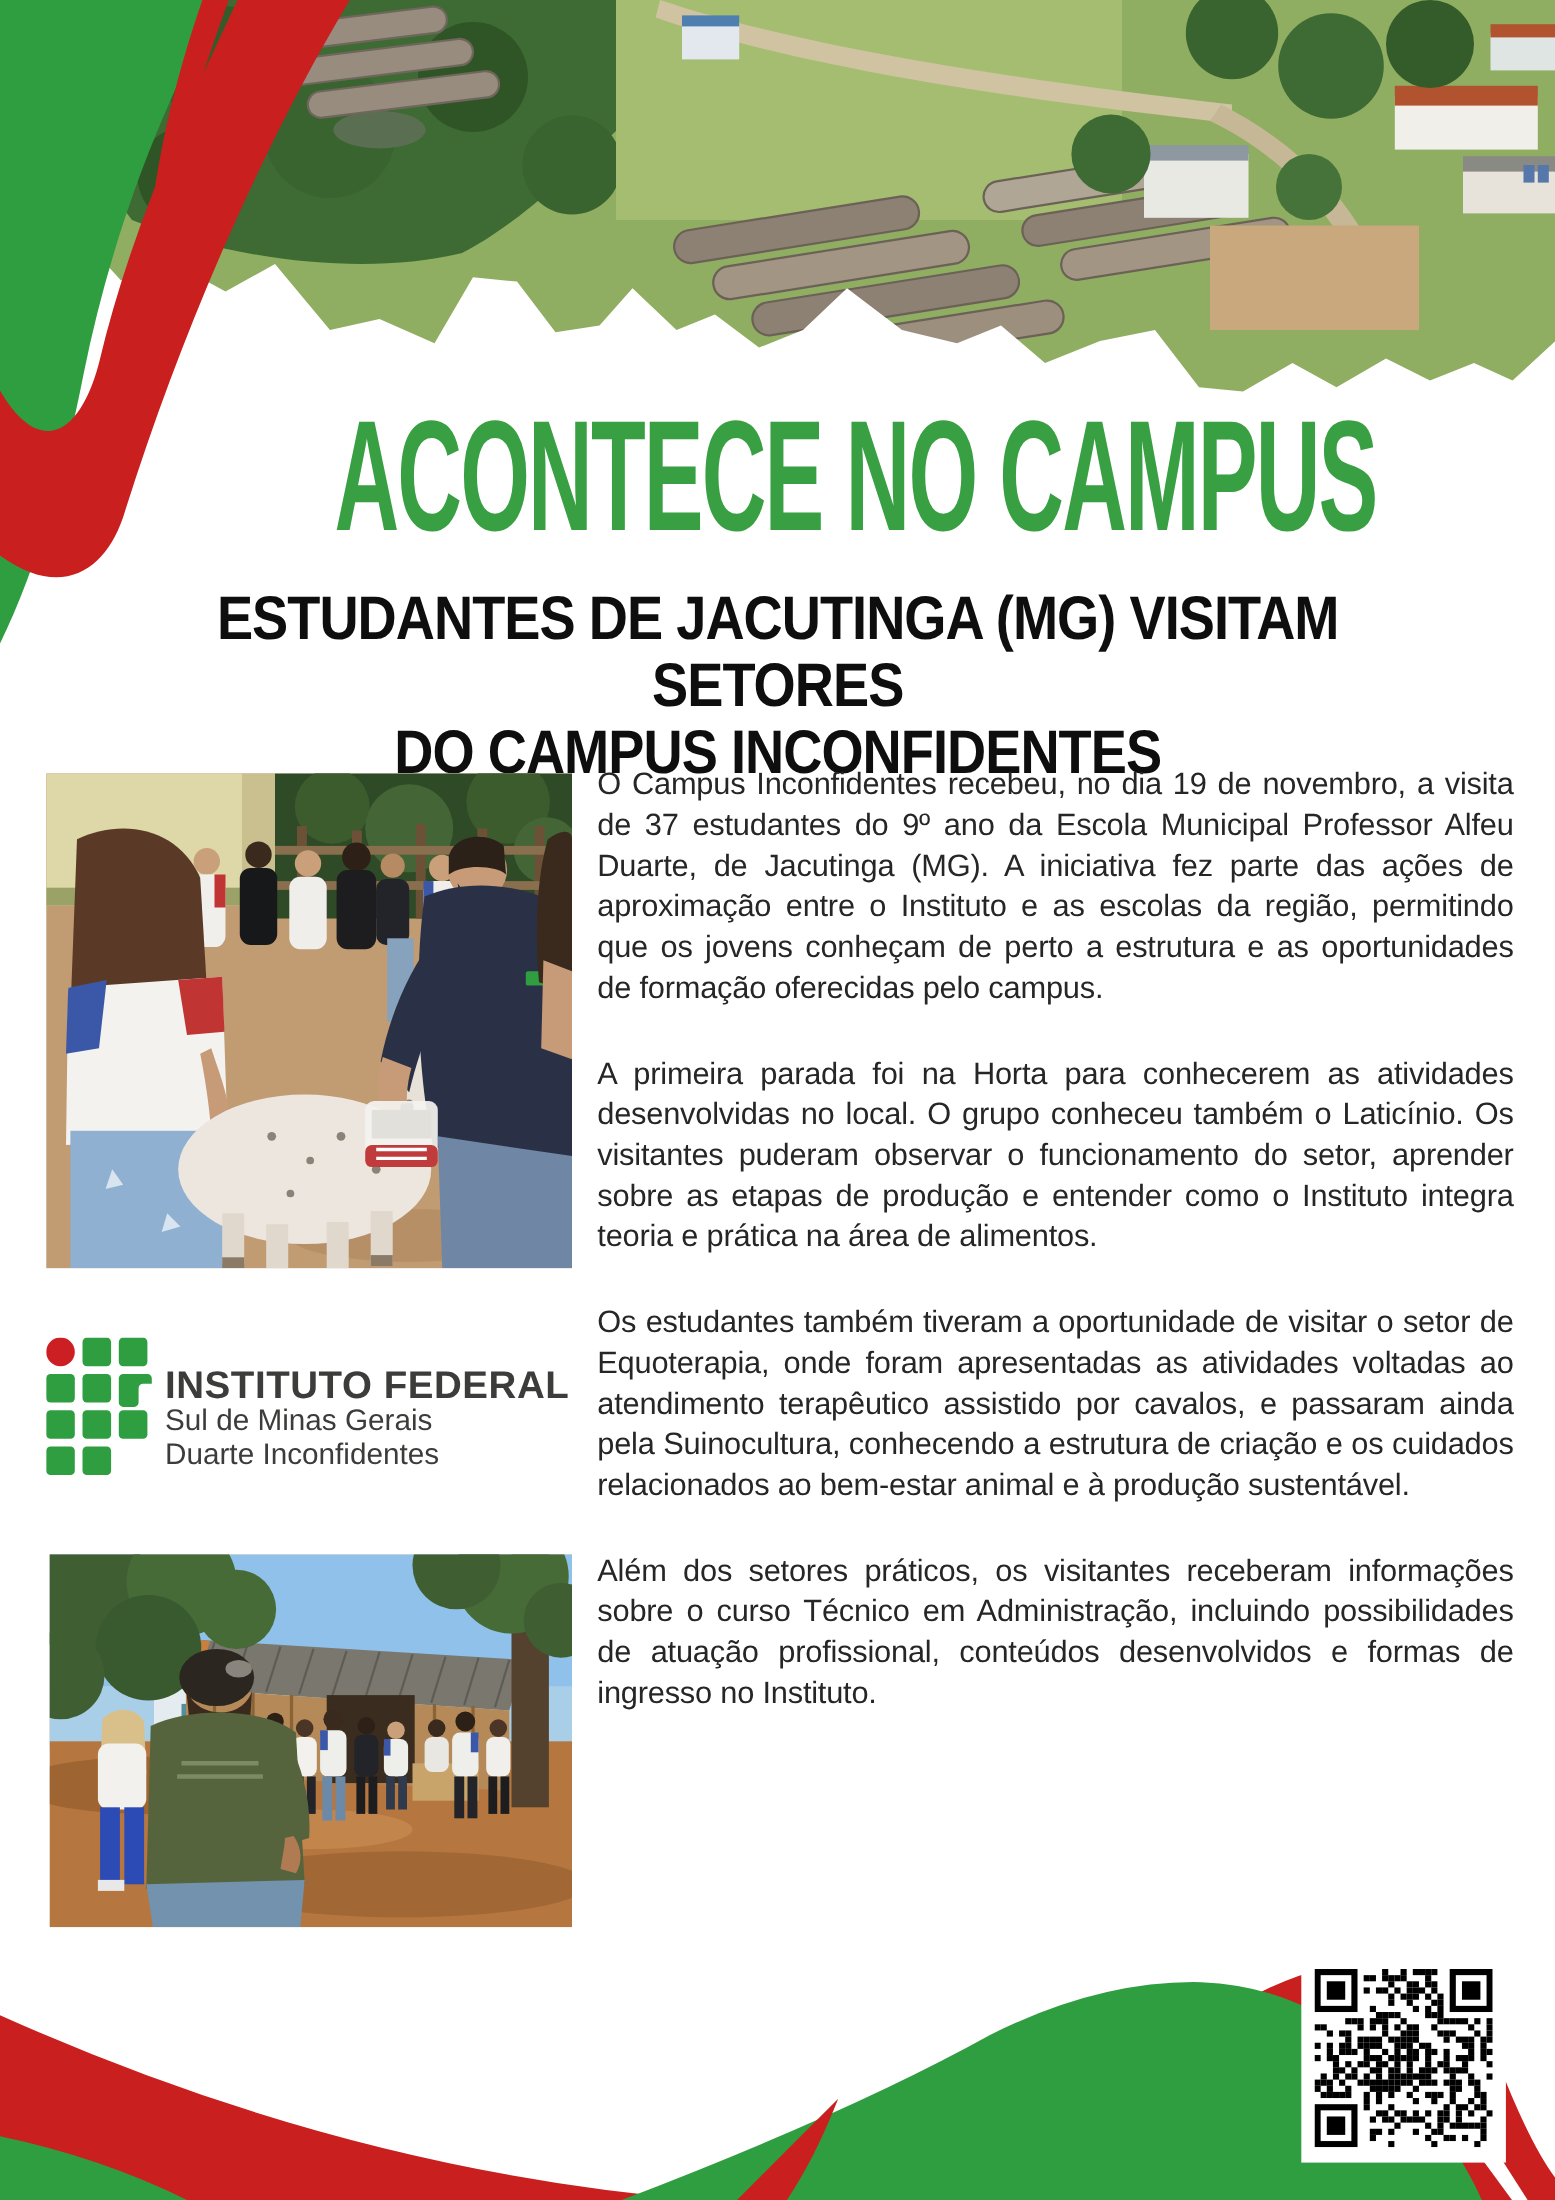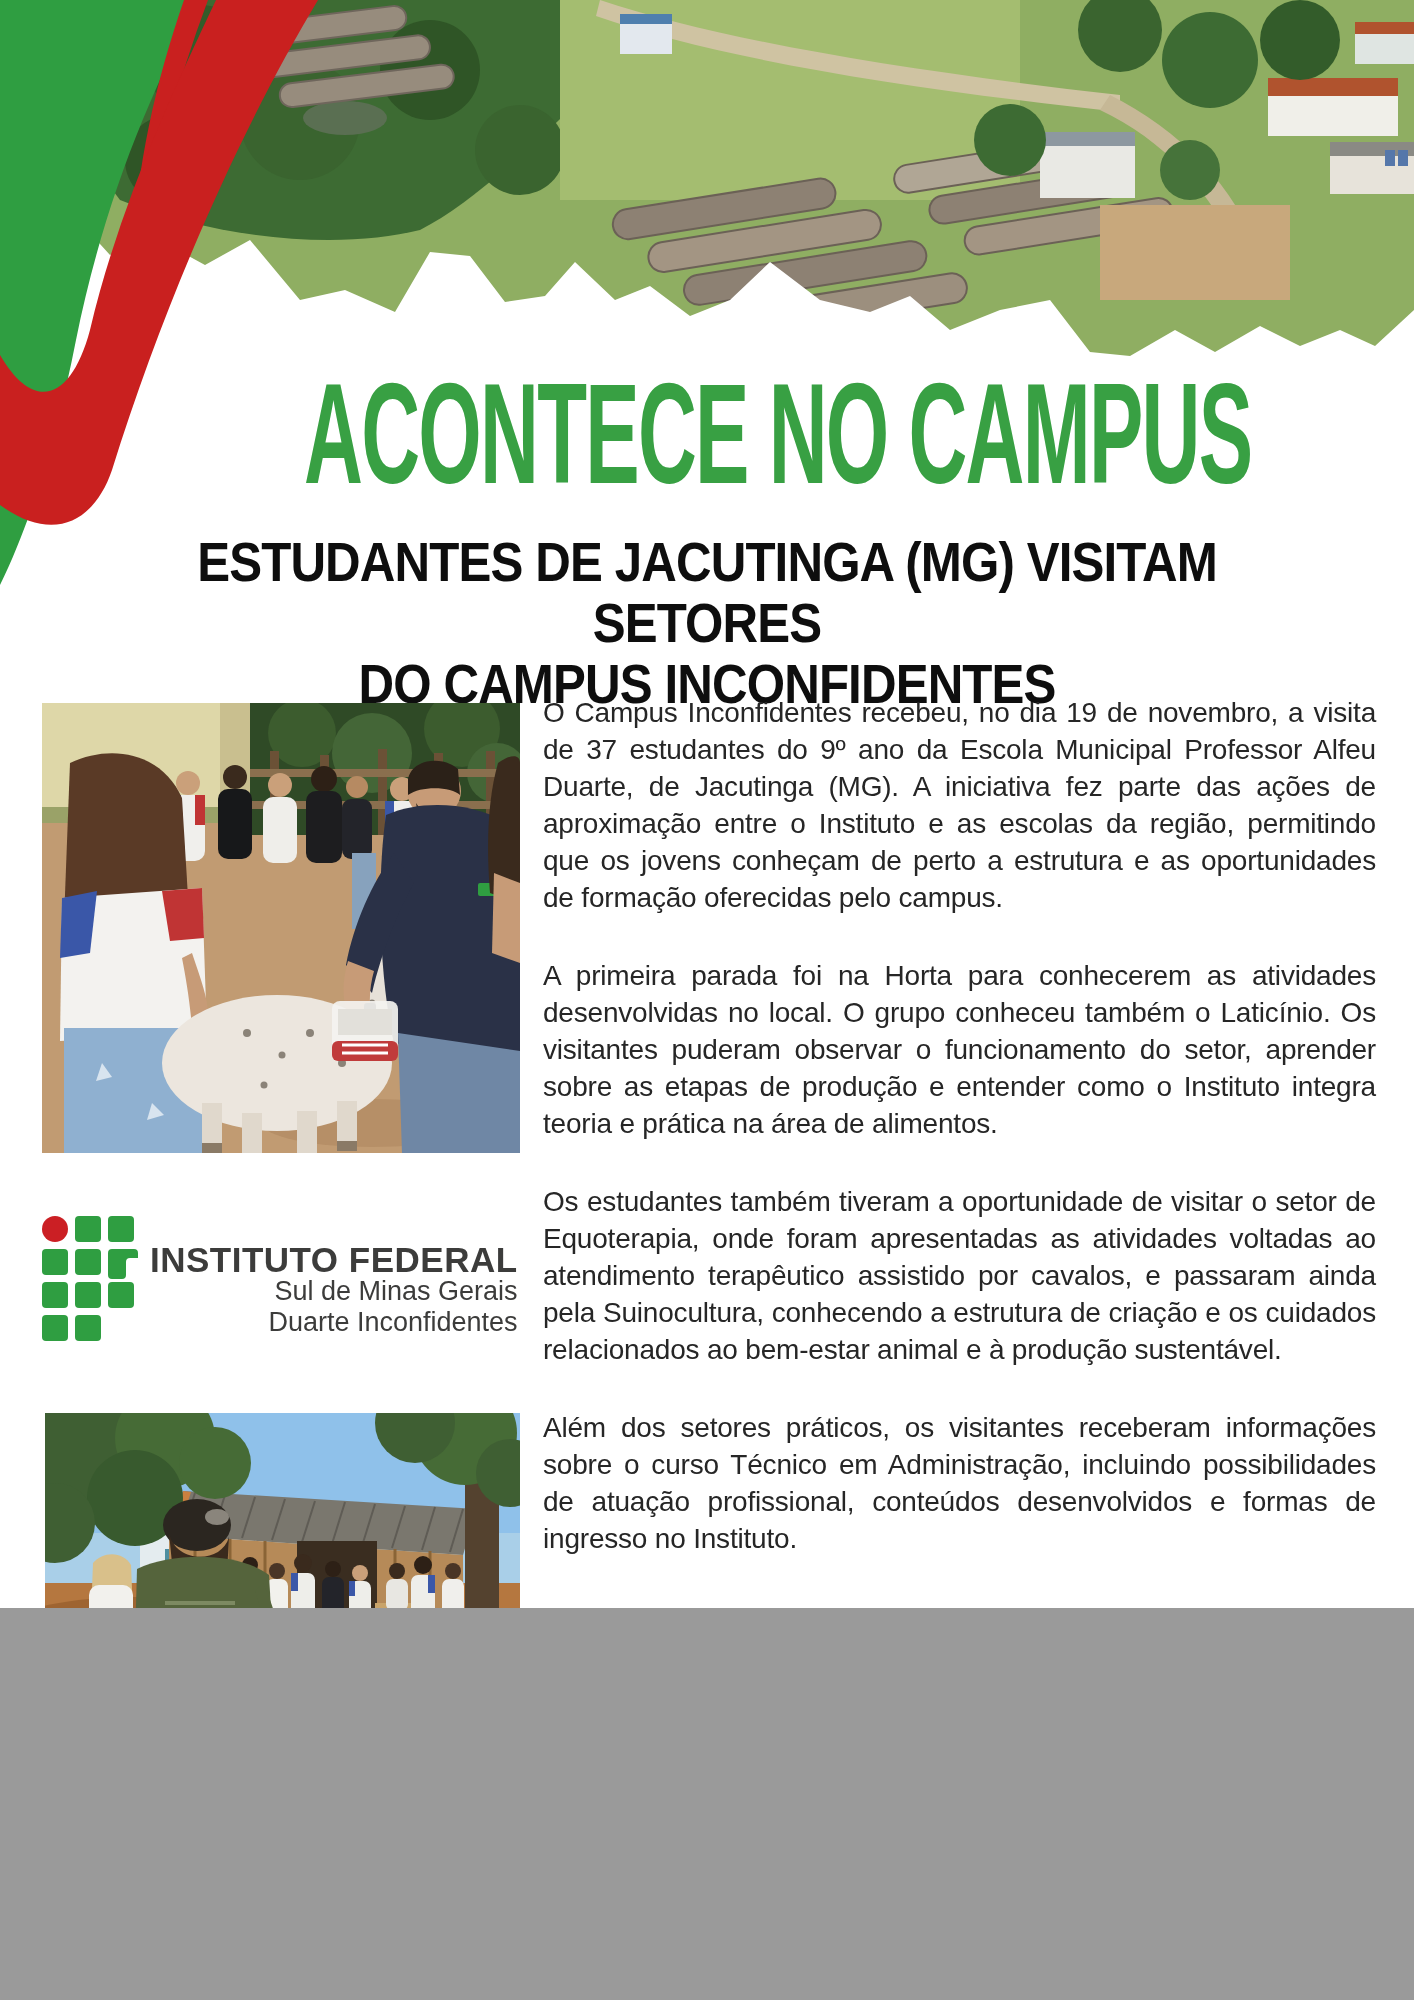--- a/index.html
+++ b/index.html
@@ -1,17 +1,17 @@
 <!DOCTYPE html>
 <html lang="pt"><head>
 <meta charset="utf-8">
 <style>
   html,body{margin:0;padding:0;background:#9a9a9a;}
   .page{
-    position:relative;width:1414px;height:1608px;margin:0 auto;
+    position:relative;width:1414px;height:2000px;margin:0 auto;
     background:#ffffff;overflow:hidden;
     font-family:"Liberation Sans",sans-serif;
   }
   .layer{position:absolute;}
   
   #header-art{left:0;top:0;width:1414px;height:640px;z-index:1;}
   
   .banner-title{
     left:0;top:362px;width:1414px;z-index:2;
     text-align:center;color:#38a043;
@@ -37,21 +37,21 @@
   .article p:last-child{margin-bottom:15px;}
   
   .photo{z-index:2;overflow:hidden;background:#d8d0c2;}
   #photo-pony{left:42px;top:703px;width:478px;height:450px;}
   #photo-visit{left:45px;top:1413px;width:475px;height:339px;}
   
   .if-logo{left:42px;top:1210px;width:478px;height:136px;z-index:2;}
   .if-logo svg{position:absolute;left:0;top:6px;}
   .if-logo .text{position:absolute;left:108px;top:33px;color:#3c3c3b;}
   .if-logo .l1{font-size:35px;font-weight:bold;letter-spacing:0.5px;line-height:33px;}
-  .if-logo .l2,.if-logo .l3{font-size:27px;line-height:31px;text-align:right;}
+  .if-logo .l2,.if-logo .l3{font-size:27px;line-height:31px;}
   
   #footer-art{left:0;top:1740px;width:1414px;height:260px;z-index:1;}
   
   .qr-panel{
     left:1183px;top:1772px;width:186px;height:194px;z-index:3;
     background:#ffffff;
   }
   .qr-panel svg{position:absolute;left:12px;top:18px;}
 </style>
 </head>

